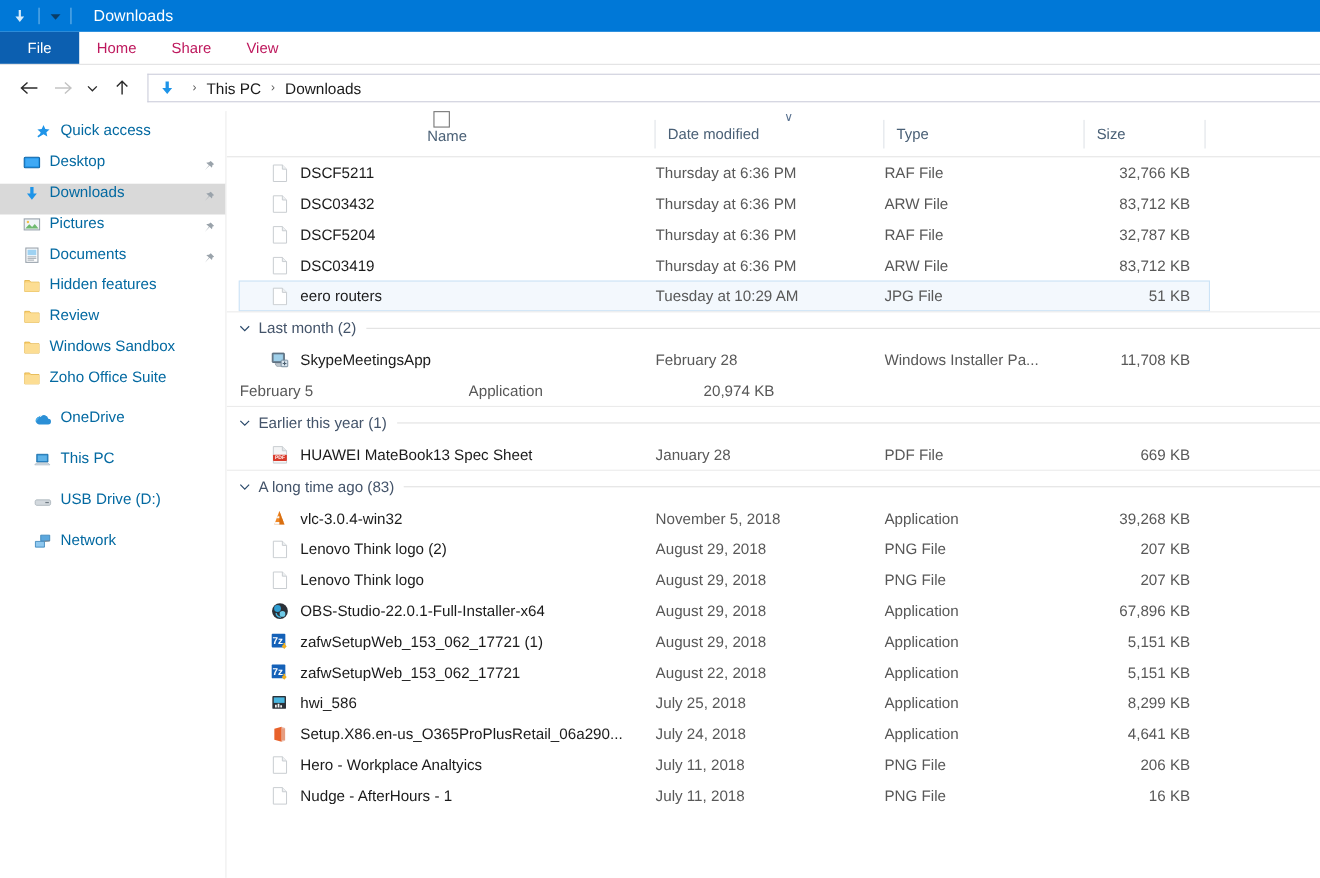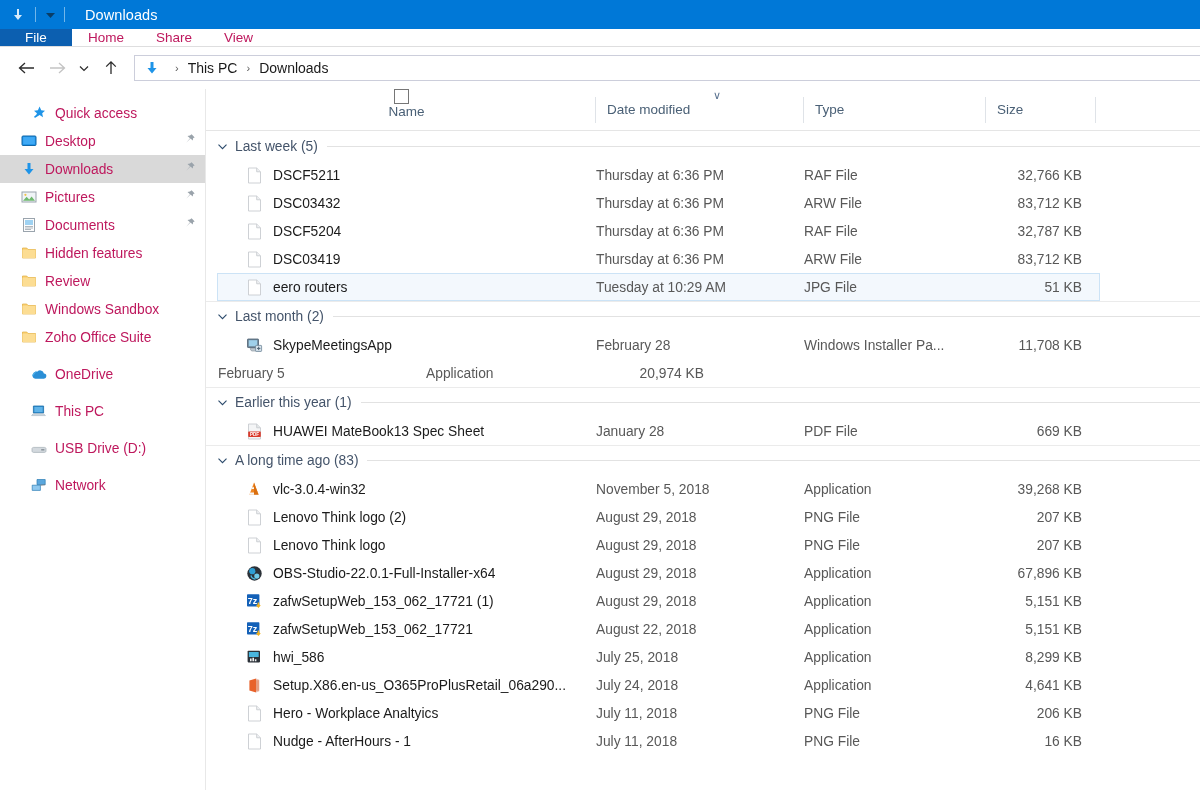--- a/index.html
+++ b/index.html
@@ -19,21 +19,21 @@
     padding-left: 8px;
     color: #ffffff;
   }
   .tb-icon { width: 20px; height: 20px; display: flex; align-items: center; justify-content: center; }
   .tb-sep { width: 1px; height: 15px; background: #71b6ea; margin: 0 7px; }
   .tb-chev { width: 14px; height: 20px; display: flex; align-items: center; justify-content: center; }
   .tb-title { font-size: 14.5px; margin-left: 13px; letter-spacing: .1px; }
 
   
   .ribbon {
-    height: 18px;
+    height: 30px;
     background: #ffffff;
     display: flex;
     align-items: stretch;
     border-bottom: 1px solid #dededf;
   }
   .tab {
     display: flex; align-items: center; justify-content: center;
     font-size: 13.5px; color: #be185d;
     padding: 0 16px;
   }
@@ -74,23 +74,23 @@
   .sidebar {
     width: 206px;
     background: #ffffff;
     border-right: 1px solid #e8e8e8;
     padding-top: 10px;
     flex: none;
     overflow: hidden;
   }
   .nav-item {
     height: 28px;
-    display: flex; align-items: center;
+    display: flex; 
     padding-left: 30px;
-    font-size: 13.8px; color: #be185d;
+    font-size: 13.8px; color: #0369a1;
     position: relative;
   }
   .nav-item.indent1 { padding-left: 20px; }
   .nav-item.selected { background: #d9d9d9; }
   .nav-ico {
     width: 18px; height: 18px; margin-right: 7px;
     display: flex; align-items: center; justify-content: center;
     flex: none;
   }
   .pin { position: absolute; right: 9px; top: 6px; }
@@ -383,29 +383,20 @@
         <span class="divider"></span>
       </div>
       <div class="ch ch-size">
         <span>Size</span>
         <span class="divider"></span>
       </div>
       <div class="ch ch-pad"></div>
     </div>
 
     <div class="list" id="file-list">
-        <div class="group-head first">
-          <span class="group-chev">
-            <svg width="11" height="9" viewBox="0 0 11 9">
-              <path d="M1.5 2.6l4 4 4-4" stroke="#2b4a6b" stroke-width="1.1" fill="none"></path>
-            </svg>
-          </span>
-          <span class="group-label">Last week (5)</span>
-          <span class="group-rule"></span>
-        </div>
         <div class="row">
           <div class="cell c-name">
             <span class="fi">
               <svg width="15" height="17" viewBox="0 0 15 17">
                 <path d="M1.5 1h8.2l3.8 3.8v11.2H1.5z" fill="#ffffff" stroke="#c8ccd0" stroke-width=".9"></path>
                 <path d="M9.7 1v3.8h3.8" fill="#eef0f2" stroke="#c8ccd0" stroke-width=".9"></path>
               </svg>
             </span>
             <span class="fname">DSCF5211</span>
           </div>

